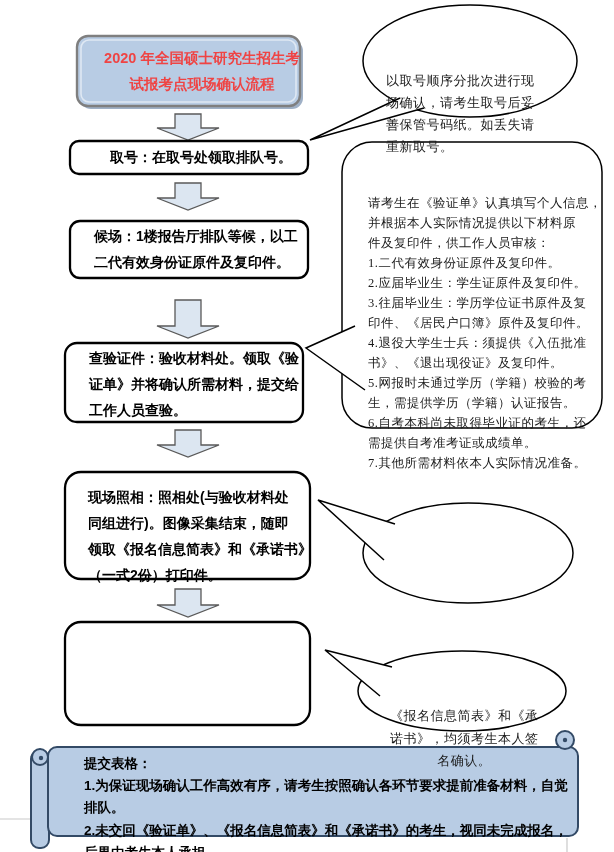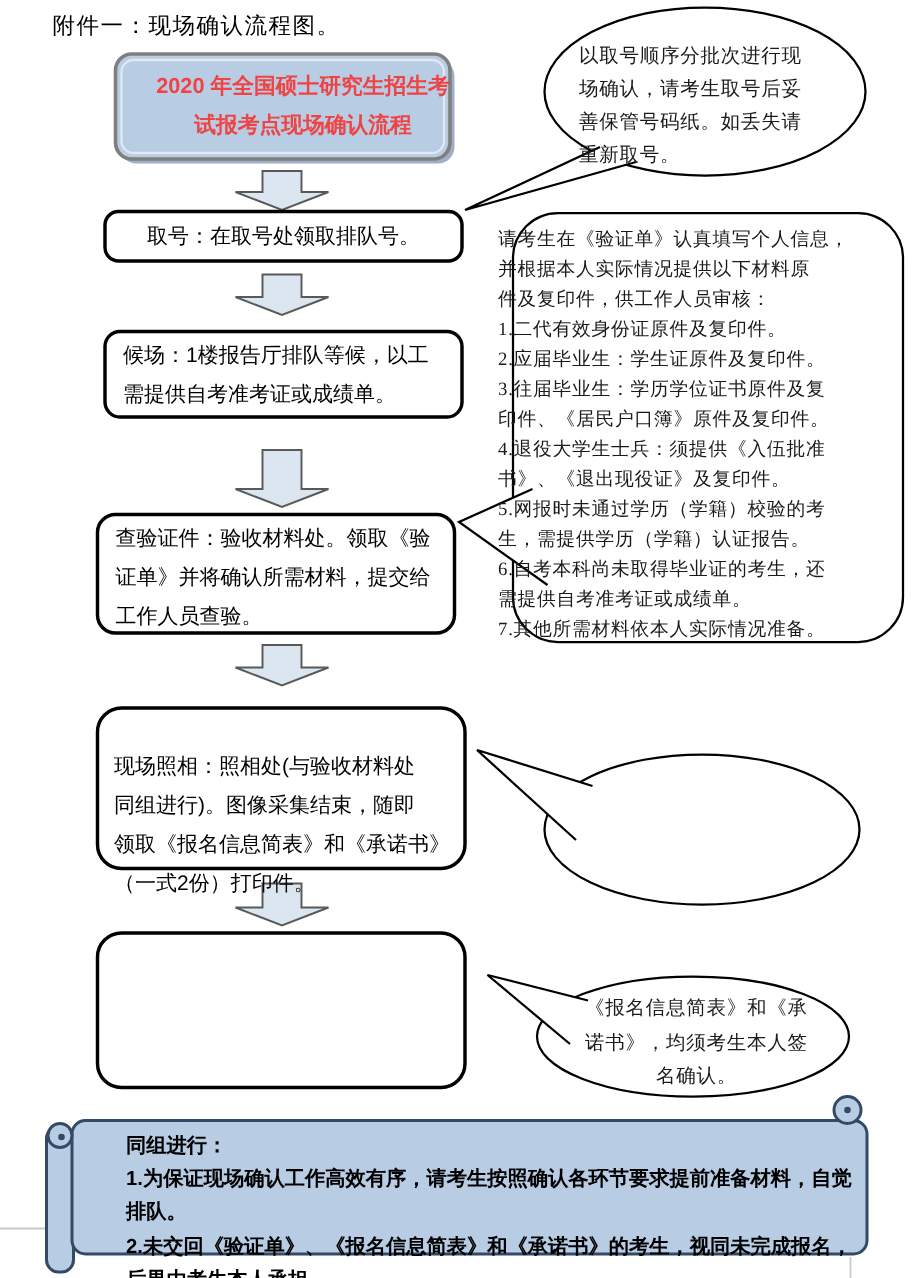--- a/index.html
+++ b/index.html
@@ -12,25 +12,25 @@
   .attach{
     font-family:"Liberation Serif",serif;font-size:15px;color:#000;
     letter-spacing:1px;
   }
   .flow-title{
     width:250px;height:70px;display:flex;align-items:center;justify-content:center;
     text-align:center;font-weight:bold;font-size:14.5px;line-height:26px;
     color:#ef4444;white-space:pre;
   }
   .stepbox{
-    font-weight:normal;font-size:14px;line-height:26px;white-space:pre;color:#000;
+    font-weight:bold;font-size:14px;line-height:26px;white-space:pre;color:#000;margin-left:12px;
   }
   .callout{
     font-family:"Liberation Serif",serif;font-size:12.5px;color:#1a1a1a;
-    white-space:pre;letter-spacing:0.5px;
+    white-space:pre;letter-spacing:0.5px;margin-top:44px;
   }
   .notice-title{font-weight:bold;font-size:13.5px;line-height:22px;color:#000;}
   .notice-body{
     font-weight:bold;font-size:13.5px;line-height:22.4px;color:#000;
     white-space:pre-line;width:484px;
   }
 </style>
 </head>
 <body>
 
@@ -70,55 +70,54 @@
     <rect x="65" y="622" width="245" height="103" rx="16" fill="#fff" stroke="#000" stroke-width="2.3"></rect>
 
     <rect x="31" y="751" width="18" height="97" rx="8" fill="#b8cce4" stroke="#334a66" stroke-width="2"></rect>
     <rect x="48" y="747" width="530" height="89" rx="9" fill="#b8cce4" stroke="#334a66" stroke-width="2"></rect>
     <circle cx="40" cy="757" r="8" fill="#b8cce4" stroke="#334a66" stroke-width="2"></circle>
     <circle cx="41" cy="758" r="2.2" fill="#334a66"></circle>
     <circle cx="565" cy="740" r="9" fill="#b8cce4" stroke="#334a66" stroke-width="2"></circle>
     <circle cx="565" cy="740" r="2.2" fill="#334a66"></circle>
   </svg>
 
-  <div class="txt attach" style="left:35px;top:8px;">附件一：现场确认流程图。</div>
 
   <div class="txt flow-title" style="left:77px;top:36px;">2020 年全国硕士研究生招生考
 试报考点现场确认流程</div>
 
   <div class="txt stepbox" style="left:70px;top:144px;width:238px;text-align:center;line-height:27px;">取号：在取号处领取排队号。</div>
   <div class="txt stepbox" style="left:82px;top:223px;width:218px;">候场：1楼报告厅排队等候，以工
-需提供自考准考证或成绩单。</div>
+二代有效身份证原件及复印件。</div>
   <div class="txt stepbox" style="left:77px;top:345px;width:218px;">查验证件：验收材料处。领取《验
 证单》并将确认所需材料，提交给
 工作人员查验。</div>
-  <div class="txt stepbox" style="left:76px;top:497px;width:225px;">现场照相：照相处(与验收材料处
+  <div class="txt stepbox" style="left:76px;top:484px;width:225px;">现场照相：照相处(与验收材料处
 同组进行)。图像采集结束，随即
 领取《报名信息简表》和《承诺书》
 （一式2份）打印件。</div>
 
   <div class="txt callout" style="left:386px;top:26px;font-size:13px;line-height:22px;">以取号顺序分批次进行现
 场确认，请考生取号后妥
 善保管号码纸。如丢失请
 重新取号。</div>
-  <div class="txt callout" style="left:332px;top:149px;line-height:20px;">请考生在《验证单》认真填写个人信息，
+  <div class="txt callout" style="left:368px;top:149px;line-height:20px;">请考生在《验证单》认真填写个人信息，
 并根据本人实际情况提供以下材料原
 件及复印件，供工作人员审核：
 1.二代有效身份证原件及复印件。
 2.应届毕业生：学生证原件及复印件。
 3.往届毕业生：学历学位证书原件及复
 印件、《居民户口簿》原件及复印件。
 4.退役大学生士兵：须提供《入伍批准
 书》、《退出现役证》及复印件。
 5.网报时未通过学历（学籍）校验的考
 生，需提供学历（学籍）认证报告。
 6.自考本科尚未取得毕业证的考生，还
 需提供自考准考证或成绩单。
 7.其他所需材料依本人实际情况准备。</div>
   <div class="txt callout" style="left:390px;top:661px;font-size:13px;line-height:22.5px;text-align:center;">《报名信息简表》和《承
 诺书》，均须考生本人签
 名确认。</div>
 
-  <div class="txt notice-title" style="left:84px;top:753px;">同组进行：</div>
+  <div class="txt notice-title" style="left:84px;top:753px;">提交表格：</div>
   <div class="txt notice-body" style="left:84px;top:775px;">1.为保证现场确认工作高效有序，请考生按照确认各环节要求提前准备材料，自觉排队。
 2.未交回《验证单》、《报名信息简表》和《承诺书》的考生，视同未完成报名，后果由考生本人承担。</div>
 
 </div>
 
 </body></html>

